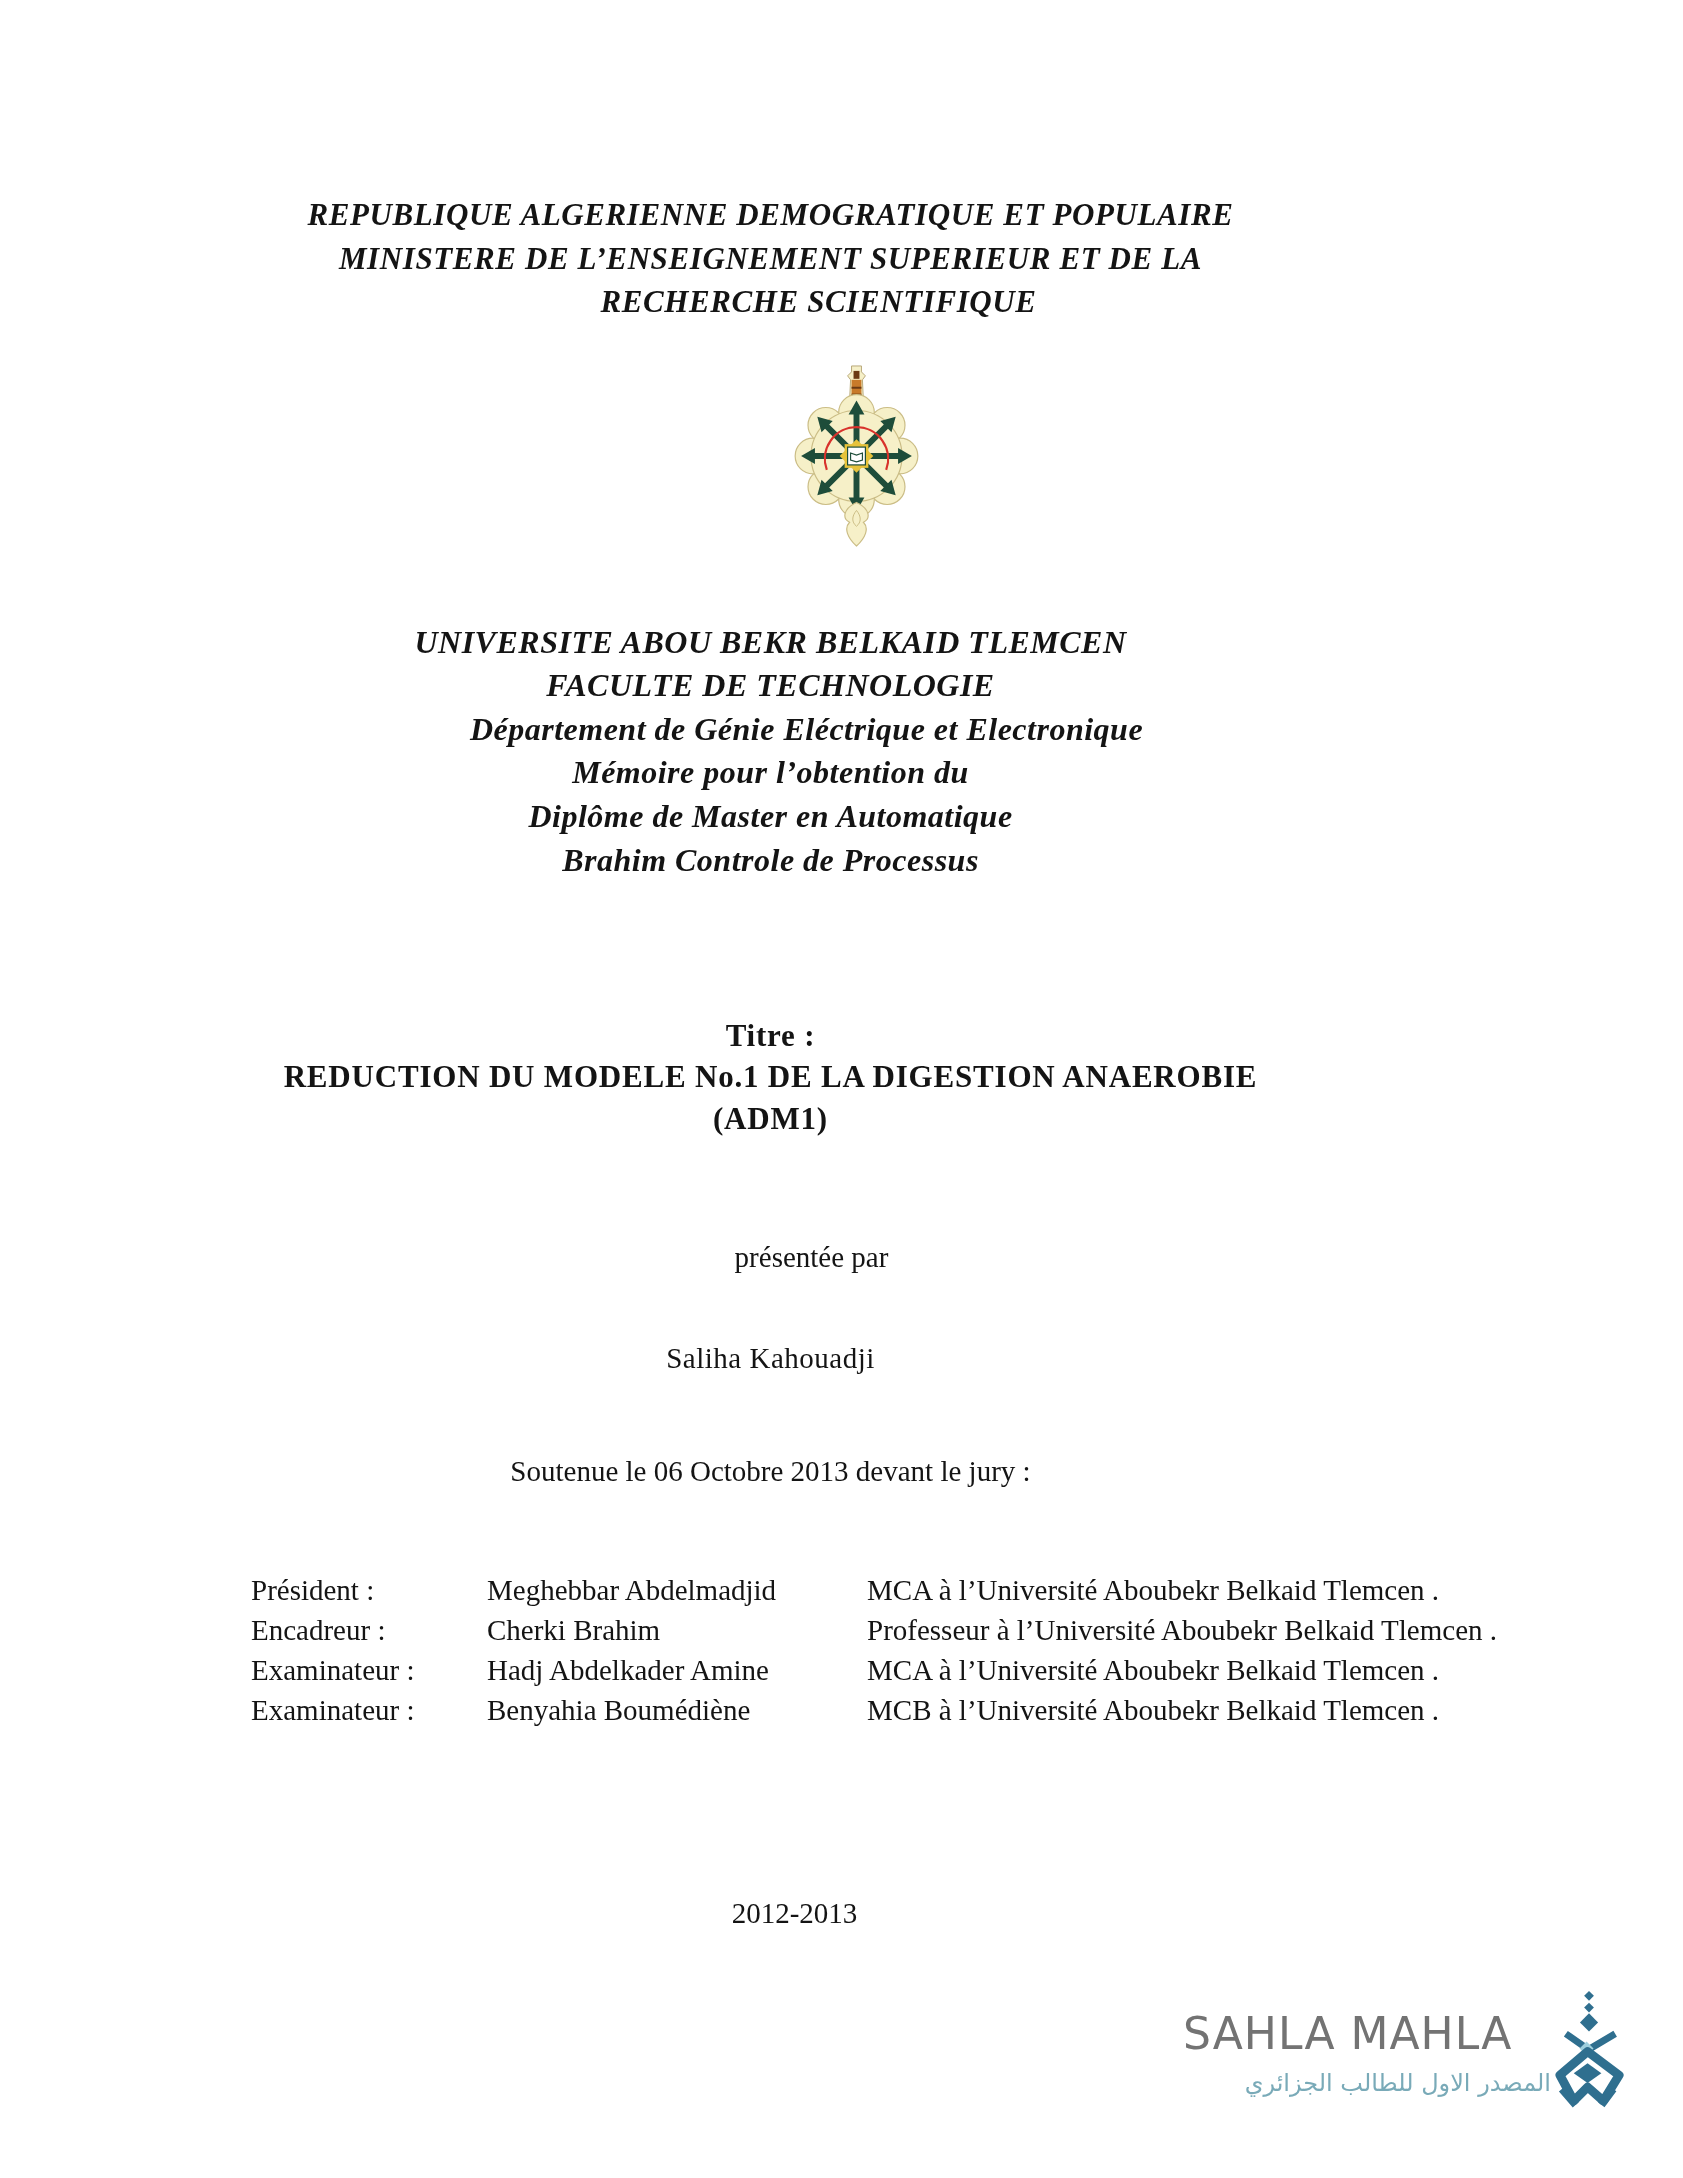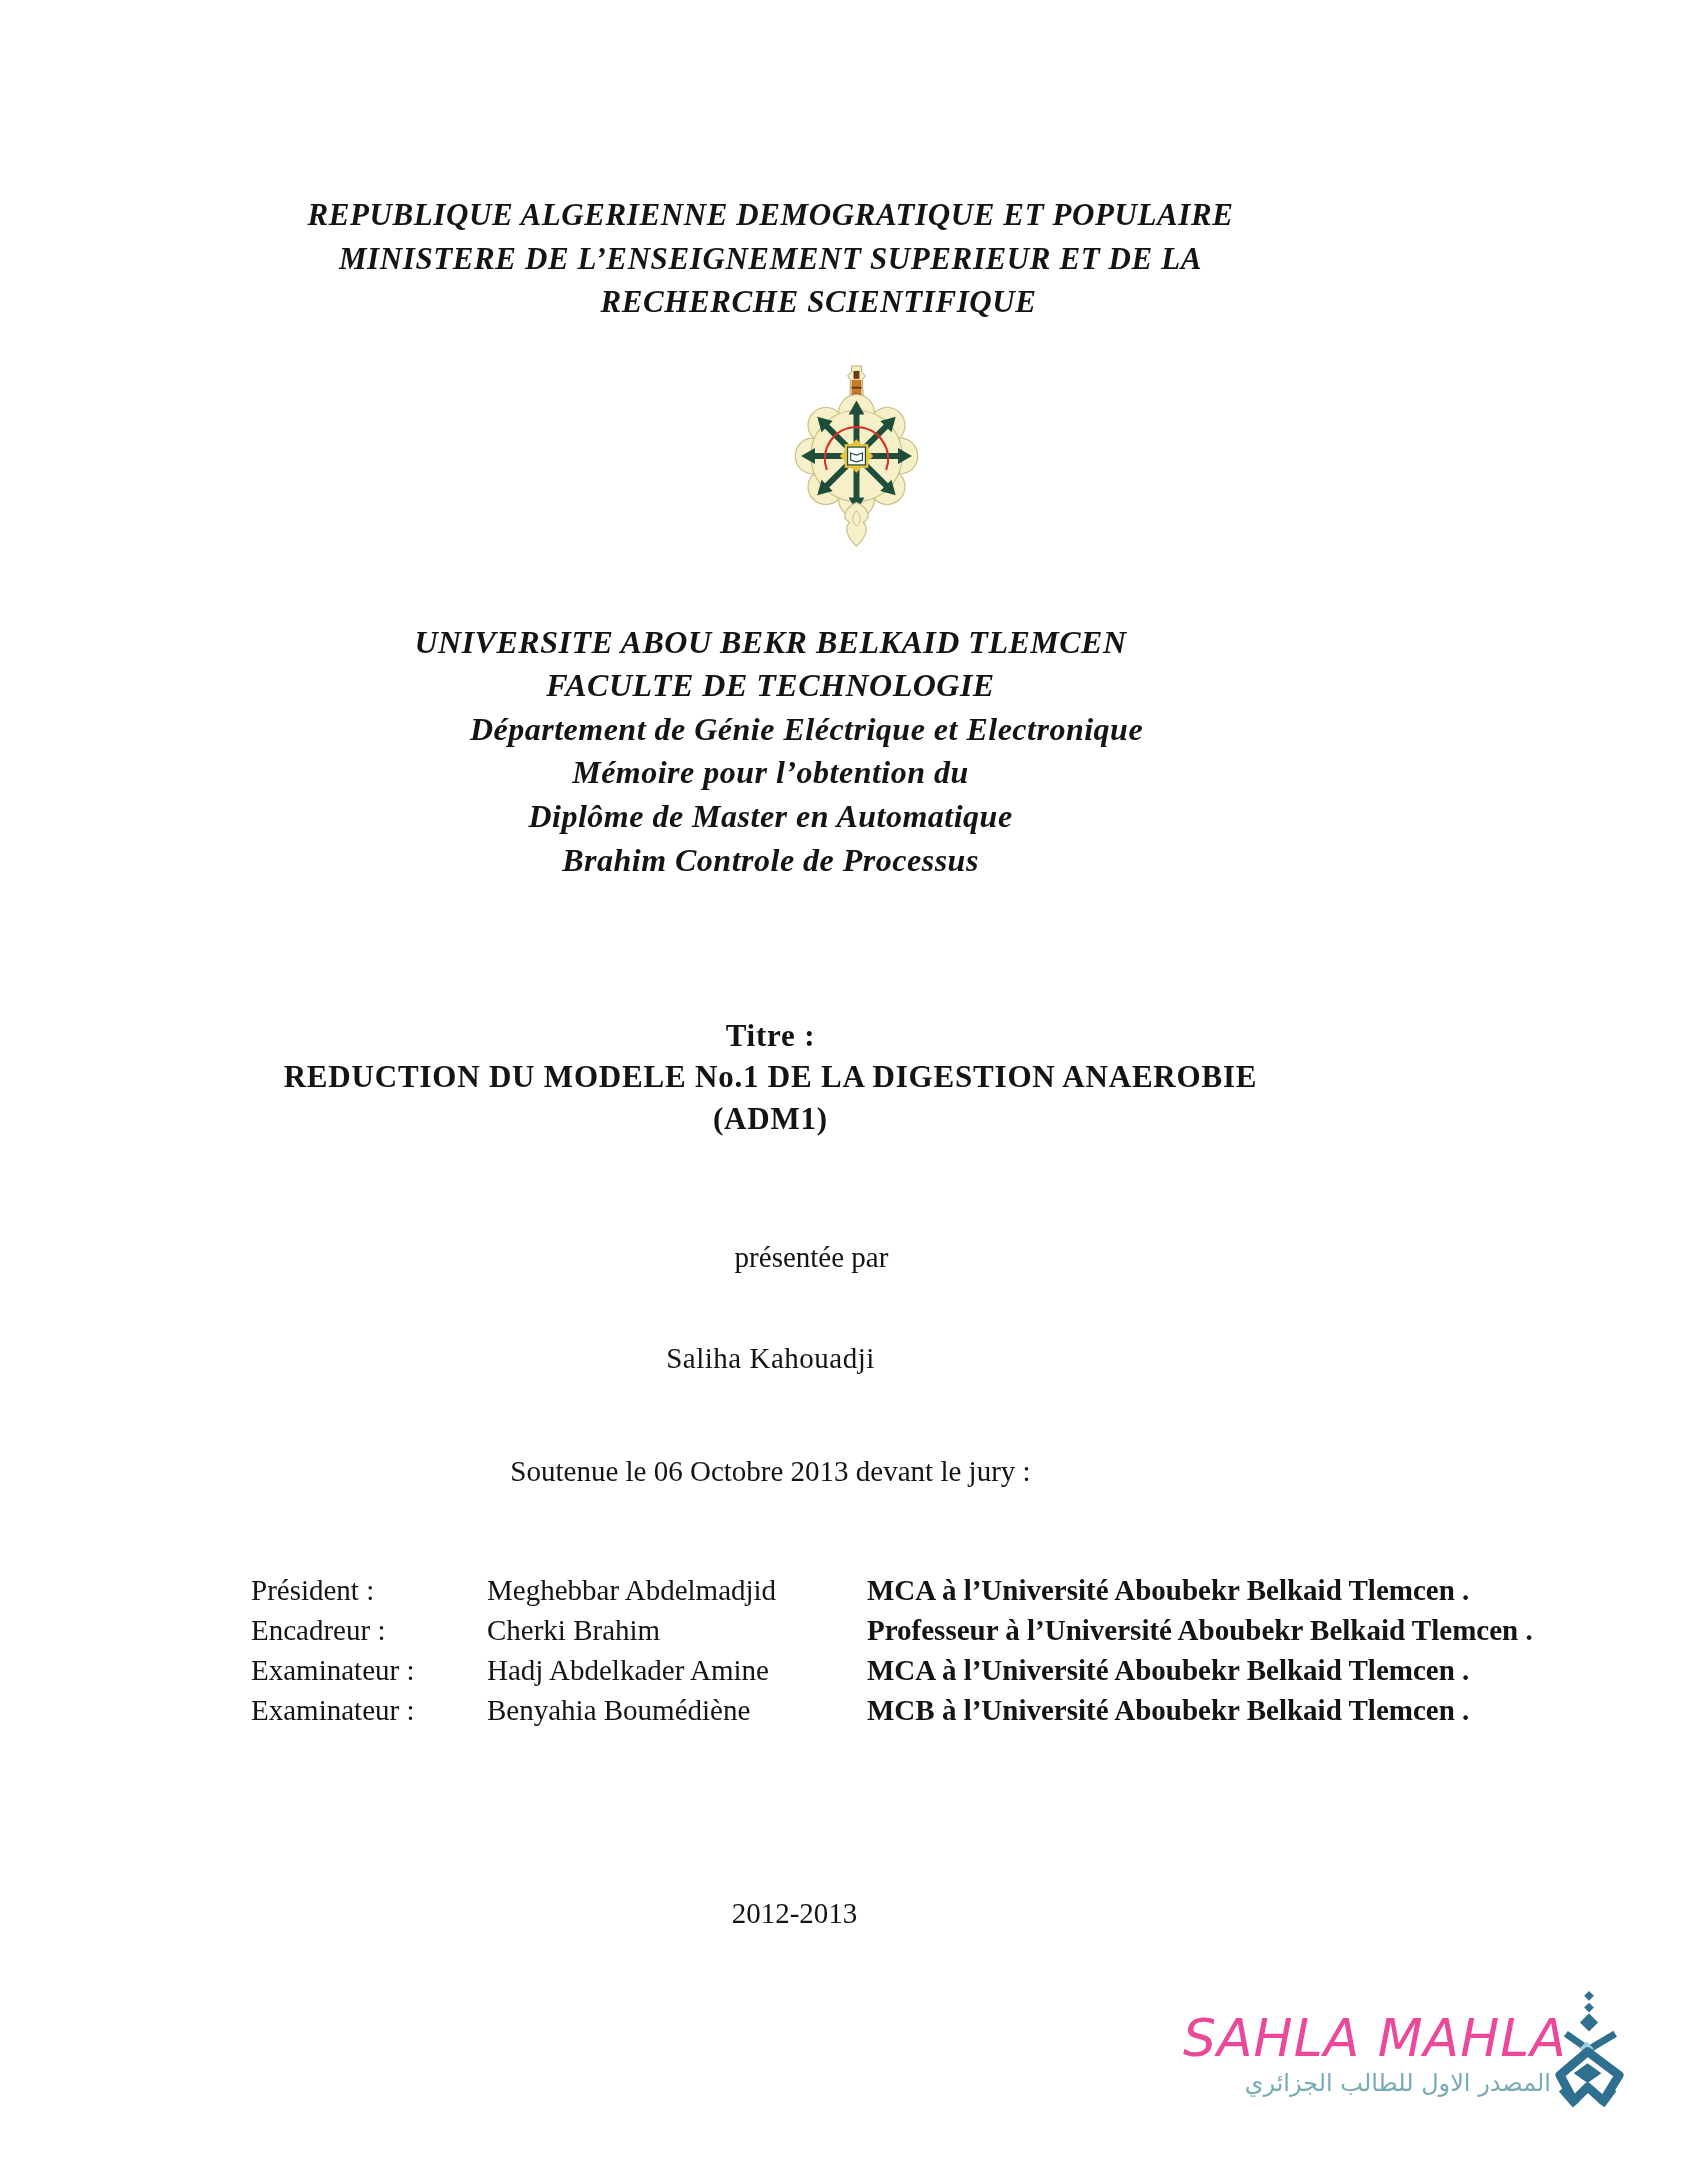--- a/index.html
+++ b/index.html
@@ -60,21 +60,21 @@
       position: relative;
       height: 40px;
       white-space: nowrap;
     }
     .jury-row span {
       position: absolute;
       top: 0;
     }
     .c-role { left: 0; }
     .c-name { left: 236px; }
-    .c-title { left: 616px; font-weight: bold; }
+    .c-title { left: 616px; }
 
     
     .logo {
       position: absolute;
       left: 792px;
       top: 362px;
       width: 129px;
       height: 188px;
     }
     
@@ -83,25 +83,24 @@
       left: 1183px;
       top: 1990px;
       width: 455px;
       height: 139px;
     }
     .wm-text {
       position: absolute;
       left: 0;
       top: 18px;
       font-family: "DejaVu Sans", "Liberation Sans", sans-serif;
-      font-size: 52px;
+      font-size: 44px;
       letter-spacing: 1px;
-      color: #ec4899;
-      white-space: nowrap;
-      font-style: italic;
+      color: #737373;
+      white-space: nowrap;
     }
     .wm-arabic {
       position: absolute;
       left: 2px;
       top: 79px;
       width: 366px;
       text-align: right;
       direction: rtl;
       font-family: "DejaVu Sans", sans-serif;
       font-size: 24px;

